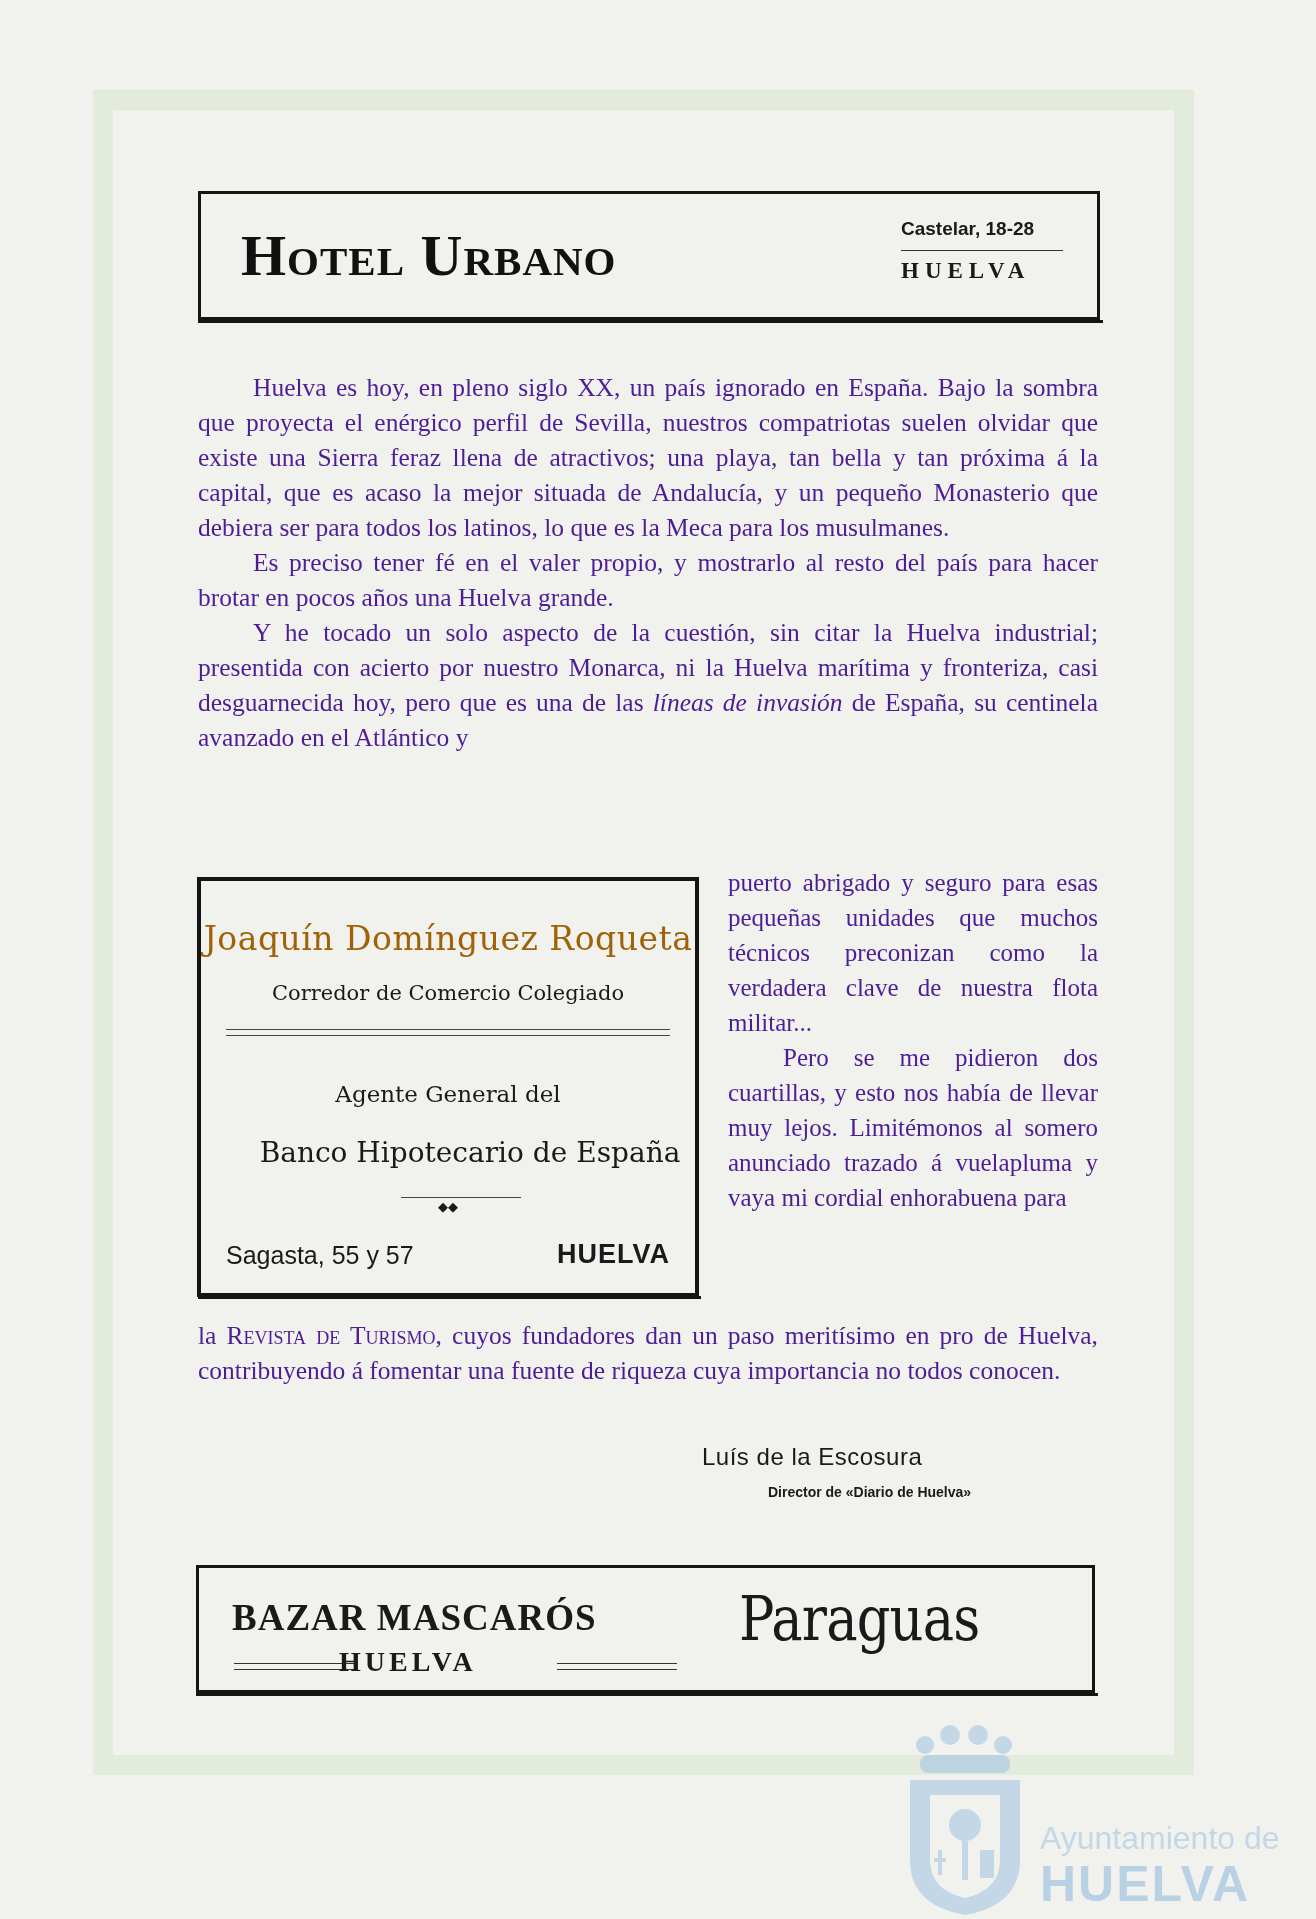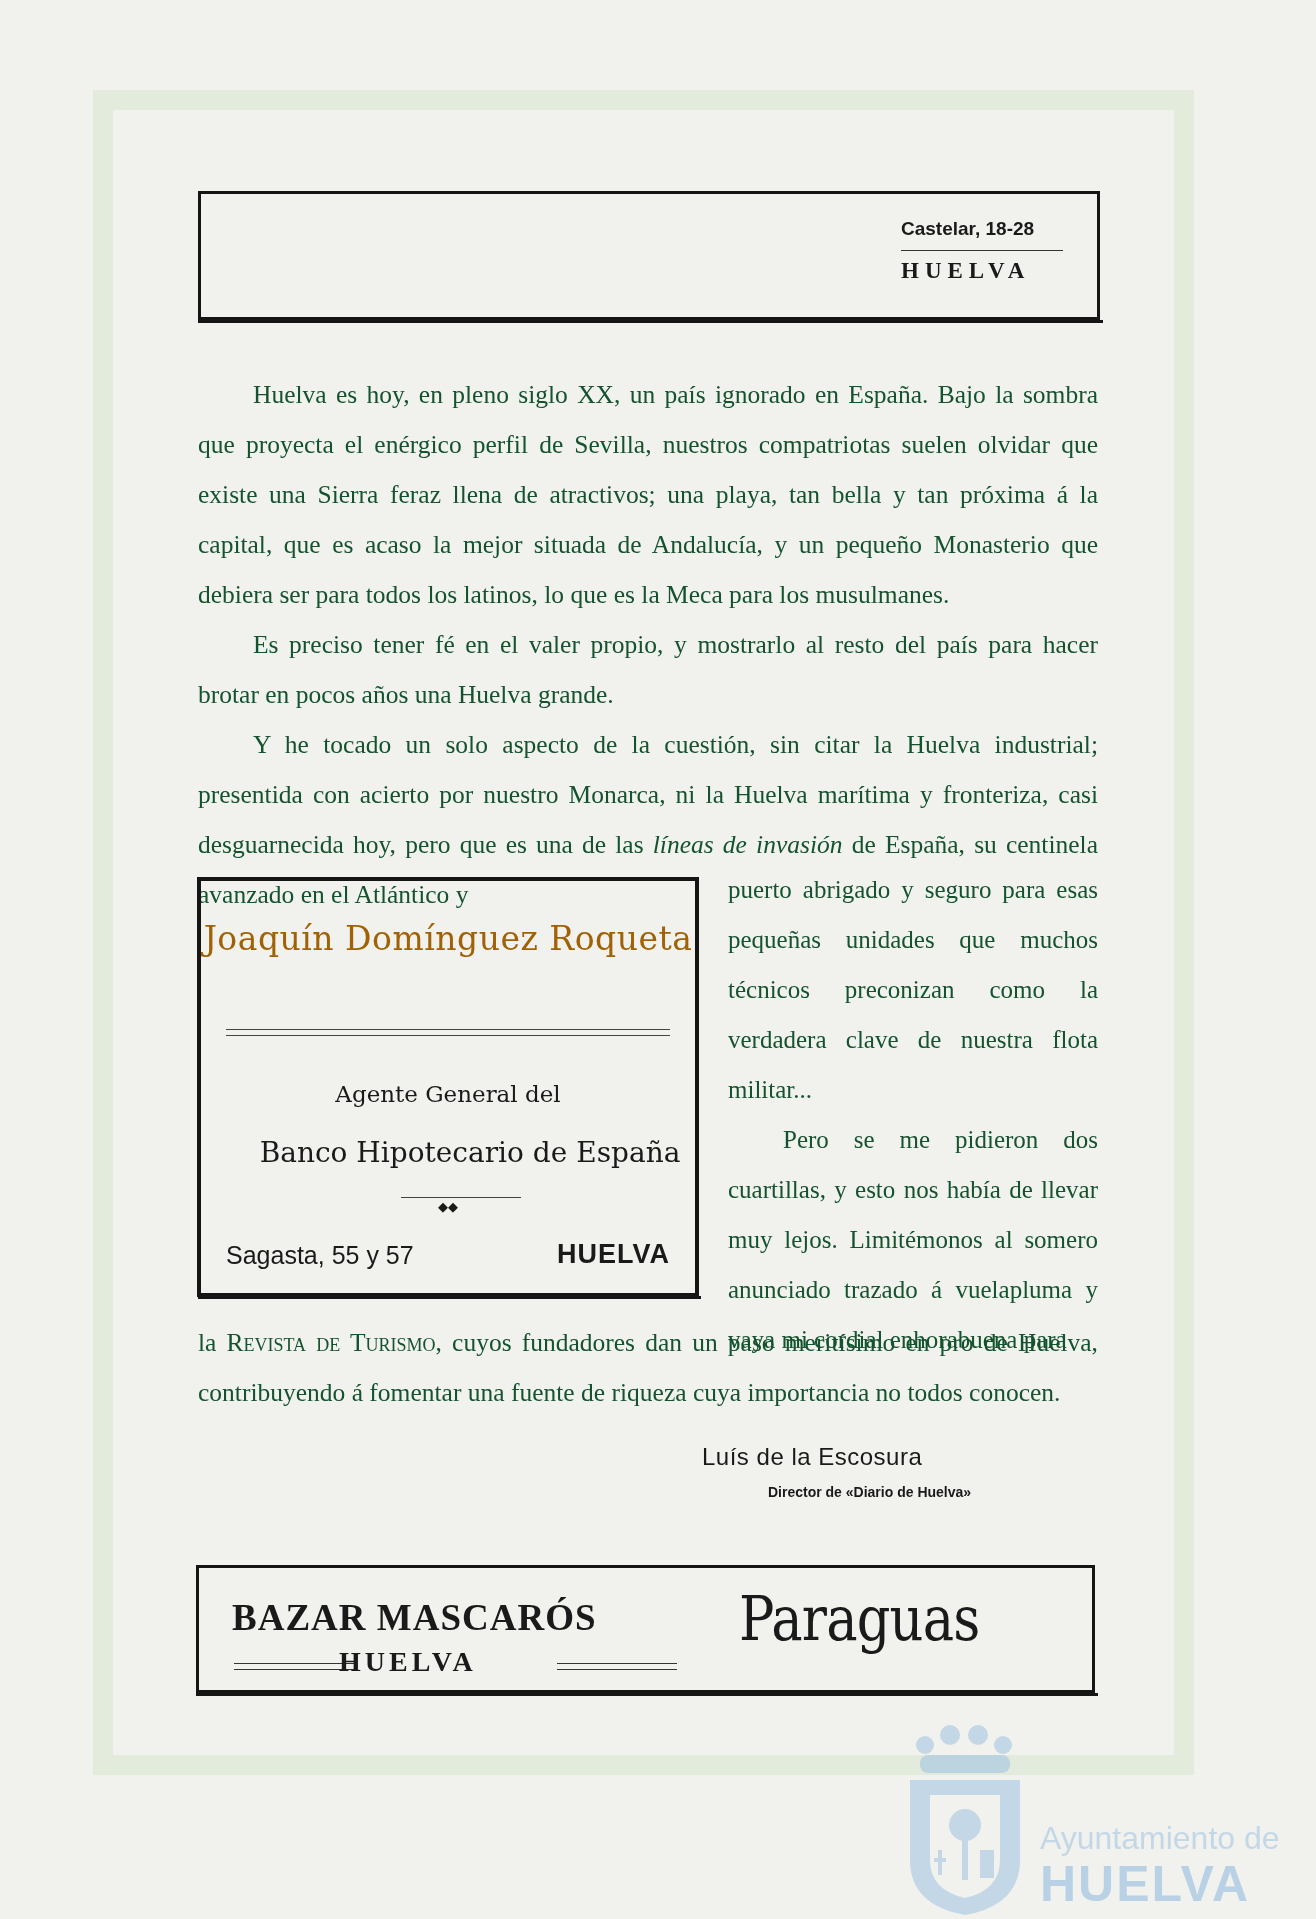--- a/index.html
+++ b/index.html
@@ -31,21 +31,21 @@
     font-family:"Liberation Sans", sans-serif; font-weight:bold; font-size:19px; text-align:left;
   }
   #hotel .rule { position:absolute; left:700px; top:56px; width:162px; height:1px; background:#333; }
   #hotel .city {
     position:absolute; left:700px; top:64px;
     font-family:"Liberation Serif", serif; font-weight:bold; font-size:23px; letter-spacing:6px;
   }
   
   .text {
     position:absolute; font-family:"Liberation Serif", serif; font-size:25.5px;
-    line-height:50px; color:#14532d; text-align:justify;
+    line-height:35px; color:#4c1d95; text-align:justify;
   }
   .text p { margin:0; text-indent:55px; }
   .text p.noind { text-indent:0; }
   #col-full-top { left:198px; top:370px; width:900px; }
   #col-right { left:728px; top:865px; width:370px; font-size:25px; }
   #col-full-bottom { left:198px; top:1318px; width:900px; }
   .sc { font-variant:small-caps; }
   .it { font-style:italic; }
   
   #joaquin { left:197px; top:877px; width:502px; height:420px; border-width:4px; }
@@ -75,33 +75,35 @@
   #wm { position:absolute; left:900px; top:1720px; width:420px; height:200px; opacity:0.55; }
   #wm .t1 { position:absolute; left:140px; top:100px; font-family:"Liberation Sans", sans-serif; font-size:32px; color:#9ec3e2; }
   #wm .t2 { position:absolute; left:140px; top:135px; font-family:"Liberation Sans", sans-serif; font-weight:bold; font-size:50px; color:#8bb8de; letter-spacing:2px; }
 </style>
 </head>
 <body>
 
 <div class="frame"></div>
 
 <div id="hotel" class="box">
+  <div class="name">Hotel Urbano</div>
   <div class="addr">Castelar, 18-28</div>
   <div class="rule"></div>
   <div class="city">HUELVA</div>
 </div>
 
 <div id="col-full-top" class="text">
   <p>Huelva es hoy, en pleno siglo XX, un país ignorado en España. Bajo la sombra que proyecta el enérgico perfil de Sevilla, nuestros compatriotas suelen olvidar que existe una Sierra feraz llena de atractivos; una playa, tan bella y tan próxima á la capital, que es acaso la mejor situada de Andalucía, y un pequeño Monasterio que debiera ser para todos los latinos, lo que es la Meca para los musulmanes.</p>
   <p>Es preciso tener fé en el valer propio, y mostrarlo al resto del país para hacer brotar en pocos años una Huelva grande.</p>
   <p><span>Y he tocado un solo aspecto de la cuestión, sin citar la Huelva industrial; presentida con acierto por nuestro Monarca, ni la Huelva marítima y fronteriza, casi desguarnecida hoy, pero que es una de las </span><span class="it">líneas de invasión</span><span> de España, su centinela avanzado en el Atlántico y</span></p>
 </div>
 
 <div id="joaquin" class="box">
   <div class="center name">Joaquín Domínguez Roqueta</div>
+  <div class="center role">Corredor de Comercio Colegiado</div>
   <div class="dbl"></div>
   <div class="center agent">Agente General del</div>
   <div class="center bank">Banco Hipotecario de España</div>
   <div class="srule"></div>
   <div class="center orn">◆◆</div>
   <div class="street">Sagasta, 55 y 57</div>
   <div class="hcity">HUELVA</div>
 </div>
 
 <div id="col-right" class="text">

